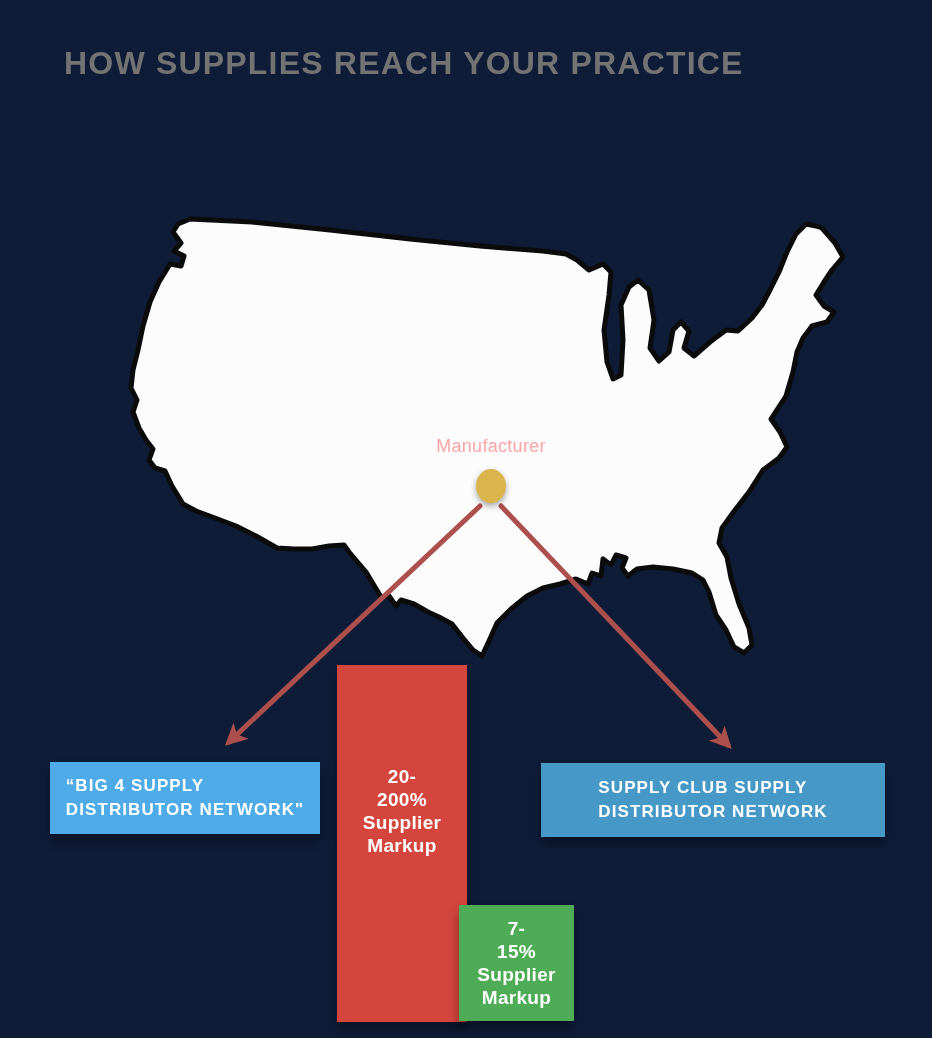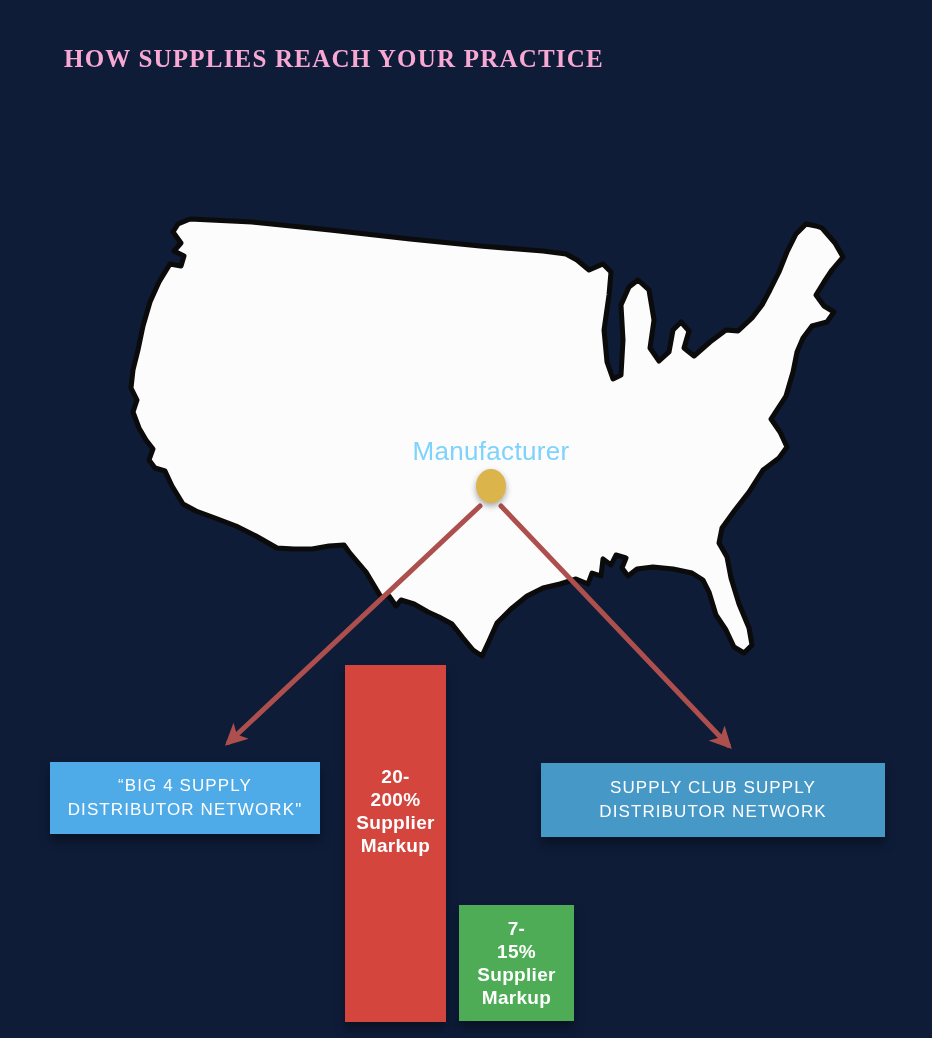--- a/index.html
+++ b/index.html
@@ -6,25 +6,24 @@
   .canvas{
     position:relative;
     width:932px;height:1038px;
     background:#0e1c38;
     overflow:hidden;
     font-family:"Liberation Sans", sans-serif;
   }
   .abs{position:absolute;}
   .kicker{
     left:64px;top:45px;
-    font-size:25px;font-weight:700;
+    font-size:32px;font-weight:700;
     letter-spacing:1.2px;
-    color:#f9a8d4;
+    color:#737373;
     white-space:nowrap;
-    font-family:Liberation Serif, serif;
   }
   .title{
     left:61px;top:99px;
     font-size:57px;font-weight:700;
     letter-spacing:0.5px;
     color:#ffffff;
     line-height:1.05;
     white-space:nowrap;
   }
   .map-svg{left:0;top:0;width:932px;height:1038px;}
@@ -41,29 +40,29 @@
     stroke-linecap:round;
     fill:none;
   }
   .origin-dot{
     fill:#dcb44c;
     filter:drop-shadow(0 3px 3px rgba(0,0,0,0.35));
   }
   .origin-label{
     left:391px;top:436px;width:200px;
     text-align:center;
-    font-size:26px;font-weight:400;
-    color:#7dd3fc;
+    font-size:18px;font-weight:400;
+    color:#fca5a5;
     letter-spacing:0.3px;
   }
   .netbox{
     display:flex;align-items:center;justify-content:center;
-    text-align:center;
+    text-align:left;
     color:#ffffff;
-    font-weight:400;
+    font-weight:700;
     font-size:17px;
     letter-spacing:1.1px;
     line-height:24px;
     white-space:pre-line;
     box-shadow:0 7px 10px rgba(0,0,0,0.35);
   }
   .box-big4{
     left:50px;top:762px;width:270px;height:72px;
     background:#4fabe8;
   }
@@ -75,24 +74,23 @@
     text-align:center;
     color:#ffffff;
     font-weight:700;
     font-size:19px;
     letter-spacing:0.3px;
     line-height:23px;
     white-space:pre-line;
     box-shadow:0 7px 10px rgba(0,0,0,0.35);
   }
   .markup-red{
-    left:337px;top:665px;width:101px;height:357px;
+    left:337px;top:665px;width:130px;height:357px;
     background:#d3453d;
     padding-top:0;
-    margin-left:8px;
   }
   .markup-red .markup-text{
     position:absolute;left:0;top:100px;width:100%;
   }
   .markup-green{
     left:459px;top:905px;width:115px;height:116px;
     background:#4dac55;
     display:flex;align-items:center;justify-content:center;
   }
 </style>

